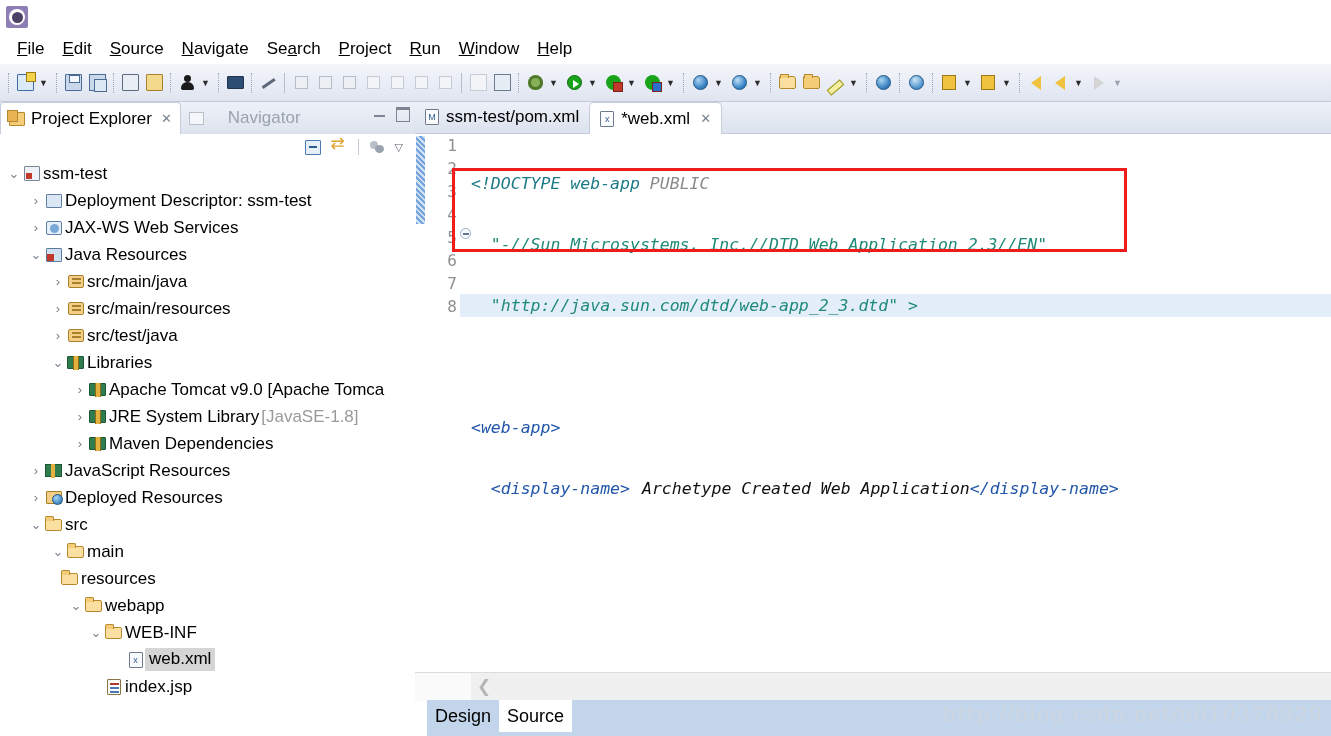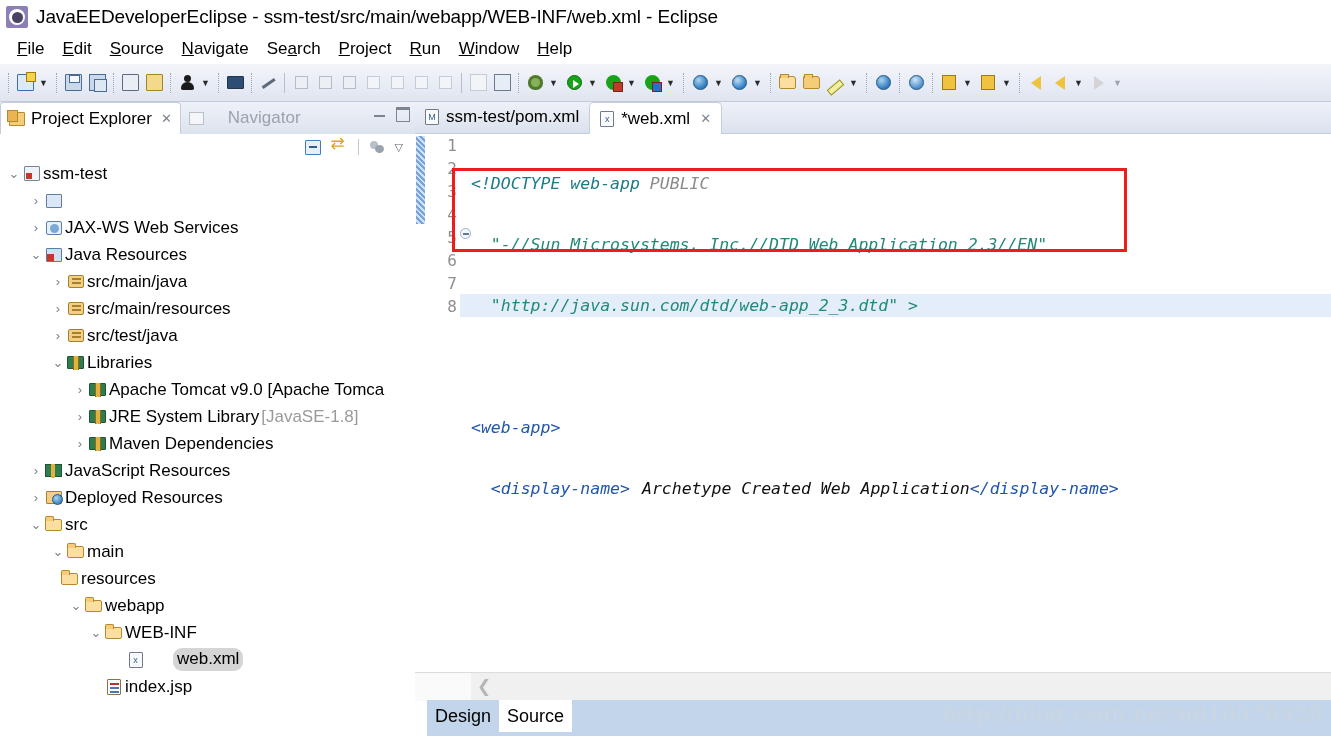--- a/index.html
+++ b/index.html
@@ -267,21 +267,21 @@
     font-size: 17px; color: #000000;
   }
   .twisty {
     width: 16px; flex: none; text-align: center;
     font-size: 13px; color: #7a828d; line-height: 1;
   }
   .twisty.none { color: transparent; }
   .t-ico { width: 19px; flex: none; display: flex; align-items: center; justify-content: center; }
   .t-label { padding-left: 2px; }
   .t-label.sel {
-    background: #d5d5d5; padding: 1px 4px 2px 4px; border-radius: 9px; margin-left: 28px;
+    background: #d5d5d5; padding: 1px 4px 2px 4px; border-radius: 1px;
   }
   .t-dim { color: #9a9a9a; }
 
   .ti { position: relative; display: block; }
   .ti-project { width: 16px; height: 15px; background: #eef2f7; border: 1.2px solid #7a8594; border-radius: 1px; }
   .ti-project::after { content:""; position:absolute; left:1px; bottom:1px; width:6px; height:6px; background:#c0392b; }
   .ti-folderopen {
     width: 17px; height: 12px; background: #fadfa1;
     border: 1.2px solid #b8892c; border-radius: 0 2px 2px 2px;
   }
@@ -458,21 +458,20 @@
     pointer-events: none; opacity: 0.85;
   }
 </style>
 </head>
 <body>
 
 <div class="app">
 
   <div class="titlebar">
     <span class="eclipse-icon"></span>
-    <span class="title-text">JavaEEDeveloperEclipse - ssm-test/src/main/webapp/WEB-INF/web.xml - Eclipse</span>
   </div>
 
   <div class="menubar">
     <div class="menu-item"><span class="mn">F</span><span>ile</span></div>
     <div class="menu-item"><span class="mn">E</span><span>dit</span></div>
     <div class="menu-item"><span class="mn">S</span><span>ource</span></div>
     <div class="menu-item"><span class="mn">N</span><span>avigate</span></div>
     <div class="menu-item">Se<span class="mn">a</span>rch</div>
     <div class="menu-item"><span class="mn">P</span><span>roject</span></div>
     <div class="menu-item"><span class="mn">R</span><span>un</span></div>
@@ -642,20 +641,21 @@
         <span class="t-ico">
             <span class="ti ti-project"></span>
           </span>
         <span class="t-label">ssm-test</span>
       </div>
       <div class="tree-row" style="padding-left:28px">
         <span class="twisty">›</span>
         <span class="t-ico">
             <span class="ti ti-deploy"></span>
           </span>
+        <span class="t-label">Deployment Descriptor: ssm-test</span>
       </div>
       <div class="tree-row" style="padding-left:28px">
         <span class="twisty">›</span>
         <span class="t-ico">
             <span class="ti ti-jaxws"></span>
           </span>
         <span class="t-label">JAX-WS Web Services</span>
       </div>
       <div class="tree-row" style="padding-left:28px">
         <span class="twisty">⌄</span>

